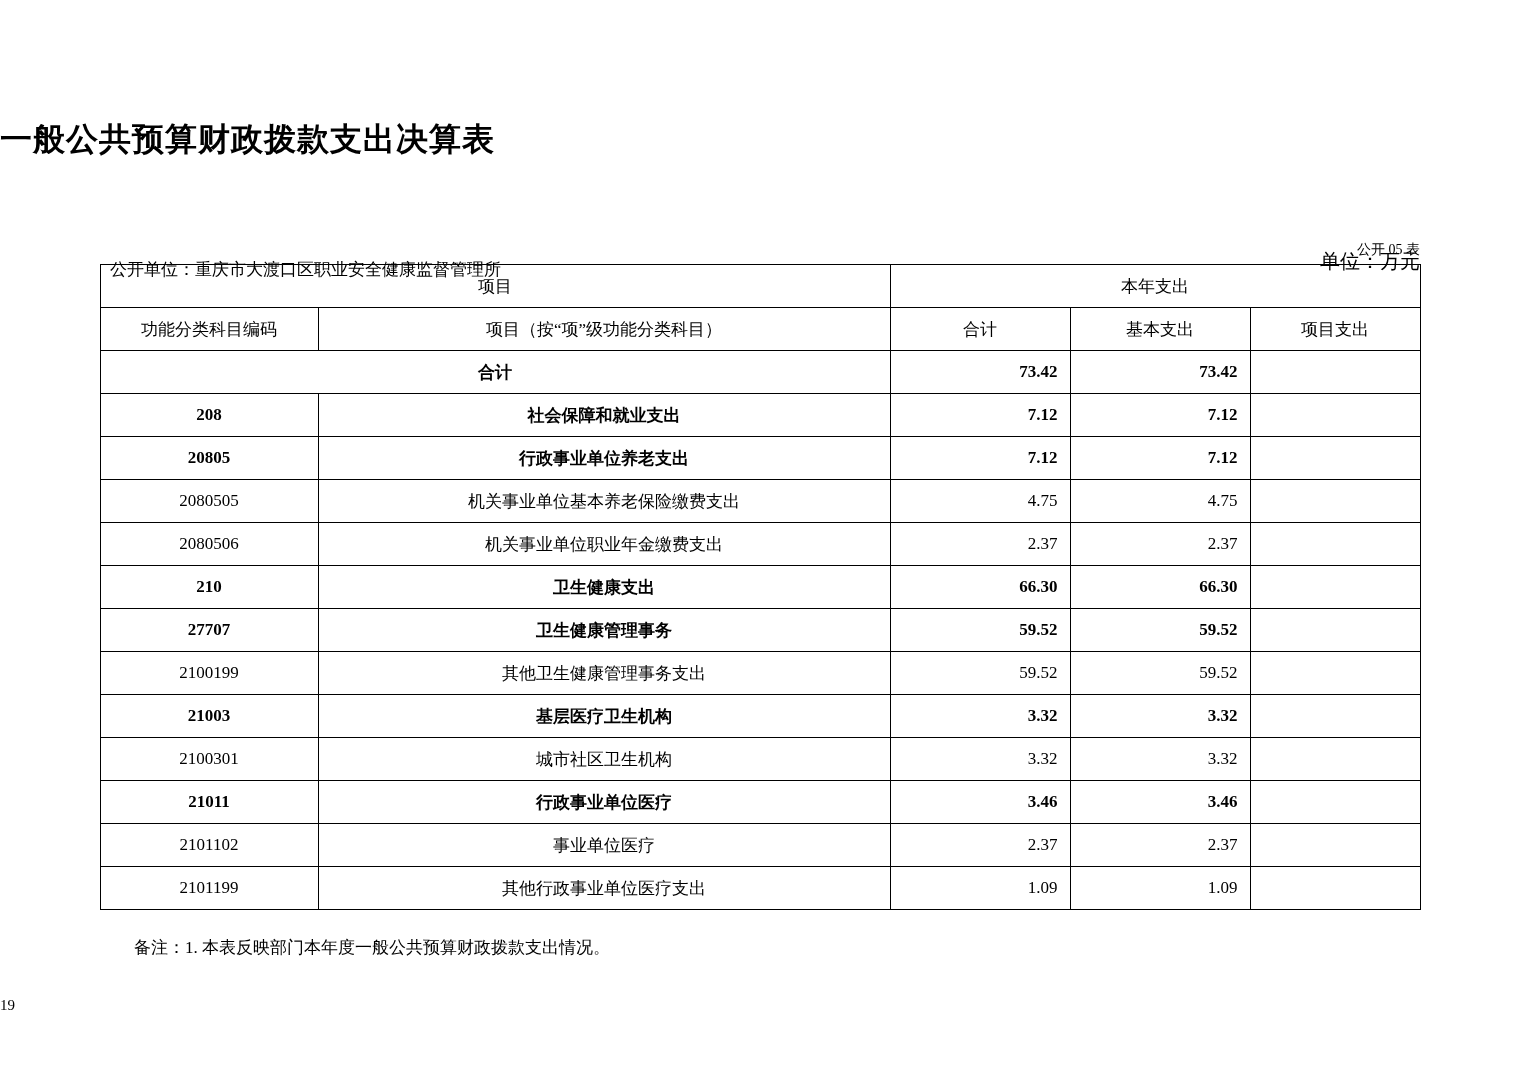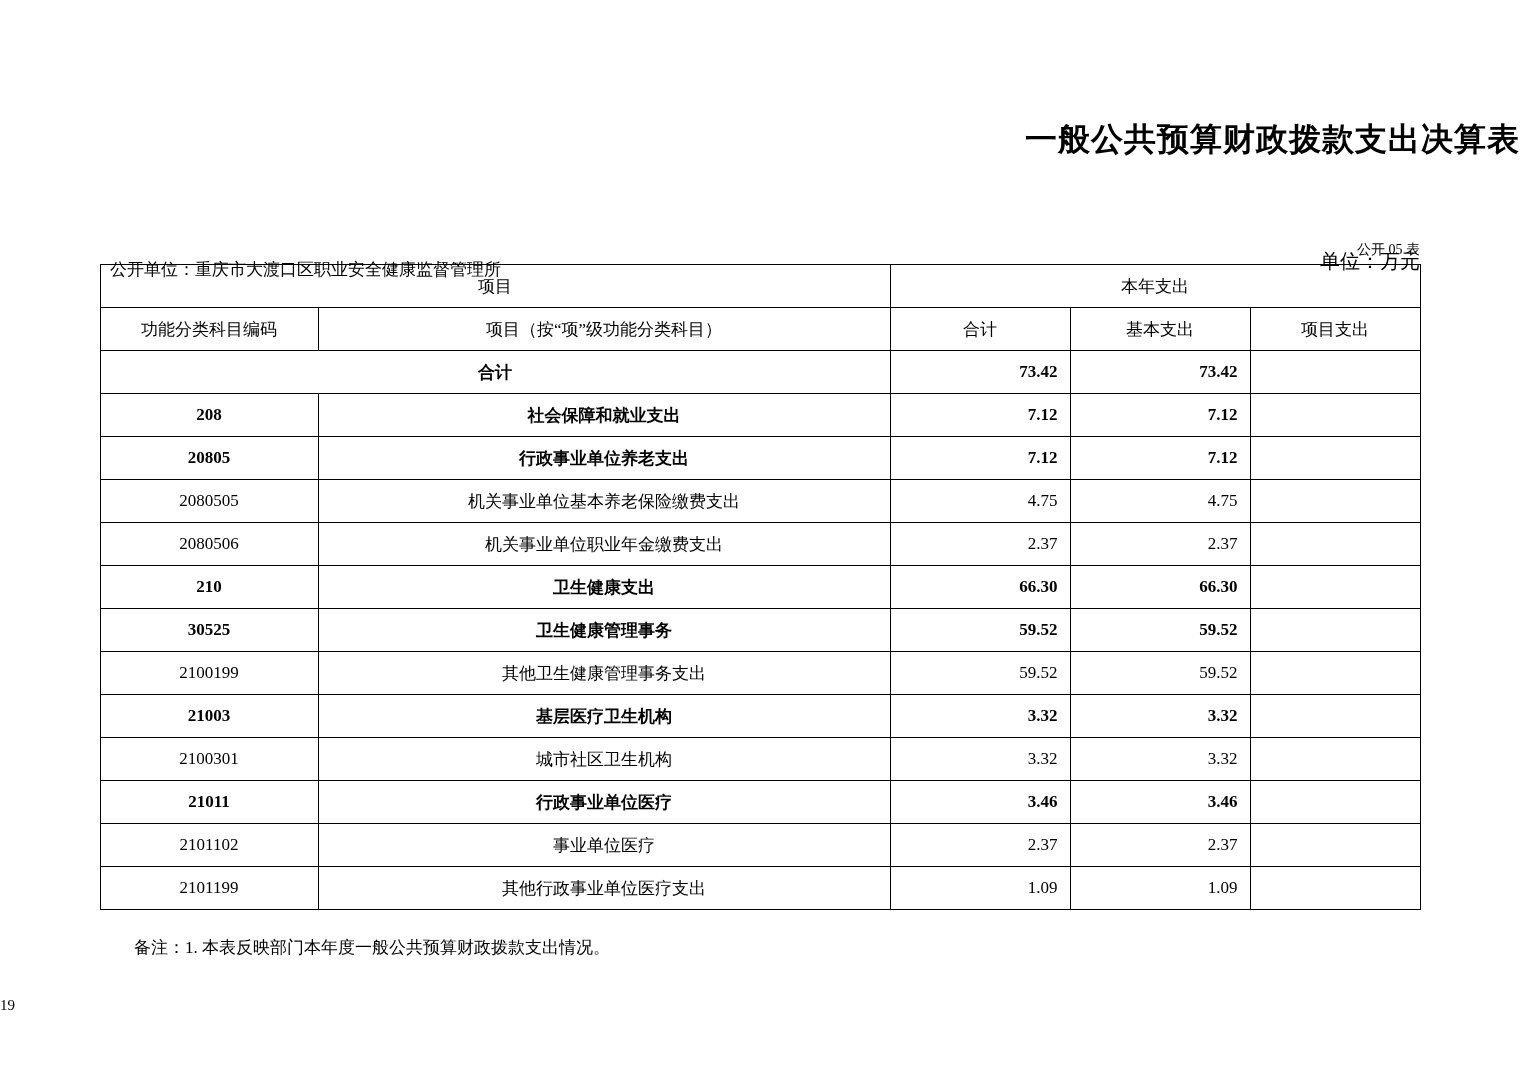--- a/index.html
+++ b/index.html
@@ -15,21 +15,21 @@
     position: relative;
     overflow: hidden;
   }
   .page {
     position: relative;
     width: 1520px;
     height: 1074px;
     box-sizing: border-box;
   }
   .doc-title {
-    text-align: right;
+    text-align: left;
     font-size: 32px;
     font-weight: bold;
     letter-spacing: 1px;
     margin-top: 118px;
     font-family: "Liberation Serif", "DejaVu Serif", serif;
   }
   .meta-row {
     position: relative;
     width: 1320px;
     margin: 0 auto;
@@ -168,21 +168,21 @@
           <td class="cell-right"></td>
         </tr>
         <tr>
           <td class="cell-left bold">210</td>
           <td class="cell-left indent1 bold">卫生健康支出</td>
           <td class="cell-right bold">66.30</td>
           <td class="cell-right bold">66.30</td>
           <td class="cell-right bold"></td>
         </tr>
         <tr>
-          <td class="cell-left bold">30525</td>
+          <td class="cell-left bold">27707</td>
           <td class="cell-left indent1 bold">卫生健康管理事务</td>
           <td class="cell-right bold">59.52</td>
           <td class="cell-right bold">59.52</td>
           <td class="cell-right bold"></td>
         </tr>
         <tr>
           <td class="cell-left">2100199</td>
           <td class="cell-left indent2">其他卫生健康管理事务支出</td>
           <td class="cell-right">59.52</td>
           <td class="cell-right">59.52</td>

